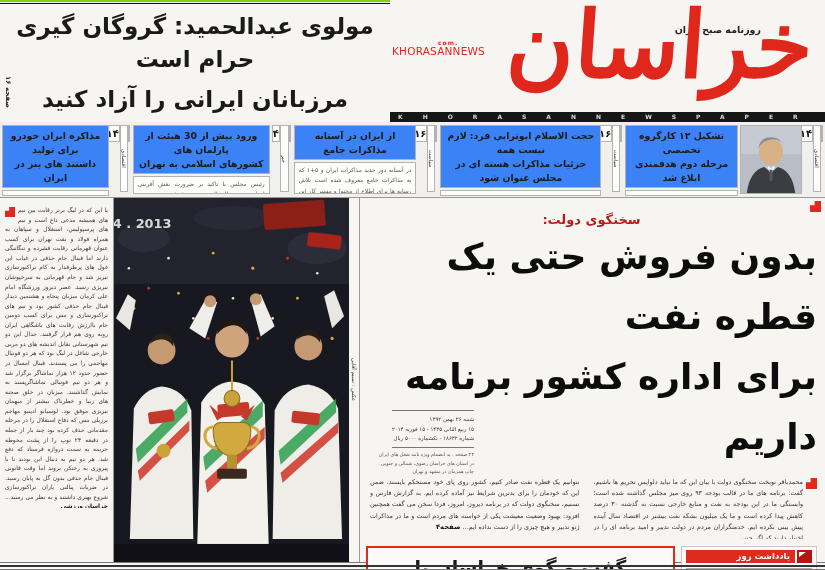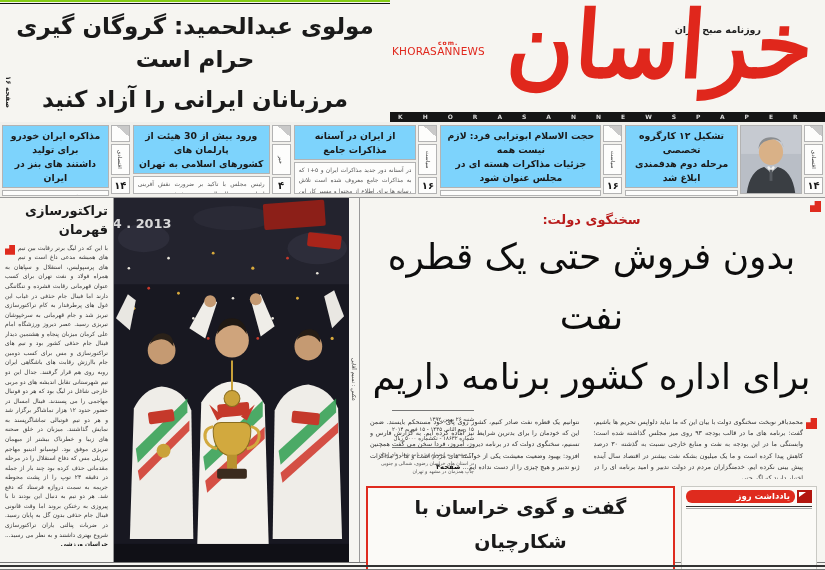--- a/index.html
+++ b/index.html
@@ -32,51 +32,51 @@
   .top-pageref{ position:absolute; left:4px; bottom:4px; writing-mode:vertical-rl; font-size:7px; font-weight:bold; color:#222; }
   
   .banner-row{ display:flex; height:10px; }
   .banner{ width:435px; background:#161616; color:#d9d9d9; direction:ltr; overflow:hidden;
     font-size:6px; line-height:10px; letter-spacing:20px; padding-left:8px; font-weight:bold; }
   .banner-spacer{ flex:1; }
   
   .news-row{ display:flex; height:76px; padding:3px 2px 3px 2px; gap:3px; border-bottom:1px solid #999; background:#f1f0ec; }
   .news-box{ display:flex; }
   .w1{ width:198px; } .w2{ width:182px; } .w3{ width:144px; } .w4{ width:158px; } .w5{ width:128px; }
-  .strip{ width:19px; display:flex; flex-direction:column; margin-left:2px; }
+  .strip{ width:19px; display:flex; flex-direction:row; margin-left:2px; }
   .fold{ height:17px; border:1px solid #b3b3b3; background:linear-gradient(to bottom left,#c9c9c9 0 36%,#fdfdfc 36%); margin-bottom:2px; }
   .sec{ flex:1; border:1px solid #b3b3b3; background:#fdfdfc; writing-mode:vertical-rl; font-size:5.4px; color:#333;
     display:flex; align-items:center; justify-content:center; margin-bottom:2px; }
   .pg{ height:17px; border:1px solid #b3b3b3; background:#fdfdfc; font-weight:bold; font-size:10px;
     display:flex; align-items:center; justify-content:center; }
   .news-content{ flex:1; display:flex; flex-direction:column; min-width:0; }
-  .nh{ border:1px solid #b3b3b3; background:#7dd3fc; text-align:center; font-weight:800; font-size:9.3px;
+  .nh{ border:1px solid #b3b3b3; background:#3b82f6; text-align:center; font-weight:800; font-size:9.3px;
     line-height:1.5; padding:3px 2px 2px; margin-bottom:2px; letter-spacing:-.3px; }
   .nb{ border:1px solid #b3b3b3; background:#fdfdfc; flex:1; font-size:5.9px; color:#555; text-align:justify;
     padding:2px 4px; overflow:hidden; line-height:1.75; }
   .portrait{ width:62px; margin-left:2px; border:1px solid #b3b3b3; background:#b9bec6; flex:none; }
   
   .main{ display:flex; height:365px; border-bottom:1px solid #777; }
   .lead{ width:465px; position:relative; padding:2px 8px 0 6px; }
   .corner-mark{ width:11px; height:11px; background:#df2b1e;
     clip-path:polygon(0 100%,0 38%,42% 38%,42% 0,100% 0,100% 100%); }
   .lead > .corner-mark{ position:absolute; top:3px; left:auto; right:4px; }
   .kicker{ text-align:center; font-size:13px; color:#b91c1c; margin-top:12px; font-weight:bold; }
-  .lead-h{ text-align:center; font-size:36px; font-weight:400; line-height:60px; letter-spacing:-1.5px; color:#0d0d0d; }
+  .lead-h{ text-align:right; font-size:36px; font-weight:700; line-height:60px; letter-spacing:-1.5px; color:#0d0d0d; }
   .lead-body{ position:relative; display:flex; gap:14px; margin-top:10px; height:62px; padding-left:4px; padding-right:14px; }
   .lead-body .corner-mark{ position:absolute; right:0; top:1px; }
   .lb-col{ flex:1; font-size:6.4px; line-height:1.75; text-align:justify; color:#333; overflow:hidden; }
   .pgref{ font-weight:bold; font-size:6.8px; color:#111; }
   .bottom-row{ display:flex; gap:6px; margin-top:7px; height:112px; }
   .daily-note{ width:136px; background:#fbfaf7; border:1px solid #c9c9c4; padding:3px 4px; }
   .dn-head{ display:flex; align-items:stretch; height:13px; }
   .dn-badge{ width:15px; background:#b3160f; margin-left:2px;
     clip-path:polygon(0 0,100% 0,100% 100%,0 100%); position:relative; }
   .dn-badge::after{ content:""; position:absolute; inset:2px 6px 6px 2px; background:#fff; clip-path:polygon(0 0,100% 0,0 100%); }
-  .dn-title{ flex:1; background:#df2b1e; color:#fff; font-size:8.5px; font-weight:bold; line-height:13px; padding-right:5px;border-radius:6px; }
+  .dn-title{ flex:1; background:#df2b1e; color:#fff; font-size:8.5px; font-weight:bold; line-height:13px; padding-right:5px; }
   .dn-rule{ border-top:1px solid #333; border-bottom:1px solid #aaa; height:3px; margin:3px 0 2px; }
   .interview{ flex:1; border:2px solid #df2b1e; background:#fbfaf7; padding:2px 8px; position:relative; }
   .iv-h{ text-align:center; font-size:19px; font-weight:900; line-height:34px; letter-spacing:-.5px; }
   
   .photo-col{ width:247px; display:flex; border-right:1px solid #999; border-left:1px solid #999; background:#fff; }
   .credit{ width:10px; writing-mode:vertical-rl; font-size:5.4px; color:#333; display:flex; align-items:center;
     justify-content:center; background:#f6f5f1; }
   .photo{ flex:1; }
   
   .sports{ width:112px; padding:4px 5px 0 4px; background:#f6f5f1; }
@@ -322,21 +322,20 @@
           <rect x="114" y="256" width="10" height="14" fill="#b8922f"></rect>
           <rect x="104" y="270" width="30" height="10" rx="2" fill="#3a2b1e"></rect>
           <path d="M104 222 L96 206 L110 218 Z" fill="#c5392b"></path>
           <path d="M134 222 L142 206 L128 218 Z" fill="#c5392b"></path>
           <rect x="0" y="345" width="237" height="18" fill="#101016"></rect>
         </svg>
       </div>
     </div>
 
     <div class="sports">
-      <div class="sp-h">تراکتورسازی قهرمان</div>
       <div class="sp-body">
         <span class="corner-mark"></span>
         <span>با این که در لیگ برتر رقابت بین تیم های همیشه مدعی داغ است و تیم های پرسپولیس، استقلال و سپاهان به همراه فولاد و نفت تهران برای کسب عنوان قهرمانی رقابت فشرده و تنگاتنگی دارند اما فینال جام حذفی در غیاب این غول های پرطرفدار به کام تراکتورسازی تبریز شد و جام قهرمانی به سرخپوشان تبریزی رسید. عصر دیروز ورزشگاه امام علی کرمان میزبان پنجاه و هشتمین دیدار فینال جام حذفی کشور بود و تیم های تراکتورسازی و مس برای کسب دومین جام باارزش رقابت های باشگاهی ایران روبه روی هم قرار گرفتند. جدال این دو تیم شهرستانی تقابل اندیشه های دو مربی خارجی شاغل در لیگ بود که هر دو فوتبال مهاجمی را می پسندند. فینال امسال در حضور حدود ۱۲ هزار تماشاگر برگزار شد و هر دو تیم فوتبالی تماشاگرپسند به نمایش گذاشتند. میزبان در خلق صحنه های زیبا و خطرناک بیشتر از میهمان تبریزی موفق بود. لوسیانو ادینیو مهاجم برزیلی مس که دفاع استقلال را در مرحله مقدماتی حذف کرده بود چند بار از جمله در دقیقه ۲۳ توپ را از پشت محوطه جریمه به سمت دروازه فرستاد که دفع شد. هر دو تیم به دنبال این بودند تا با پیروزی به رختکن بروند اما وقت قانونی فینال جام حذفی بدون گل به پایان رسید. در ضربات پنالتی یاران تراکتورسازی شروع بهتری داشتند و به نظر می رسید...</span>
         <span class="sp-footer">خراسان ورزشی</span>
       </div>
     </div>
 
   </div>
 
   <div class="bottom-rule"></div>

